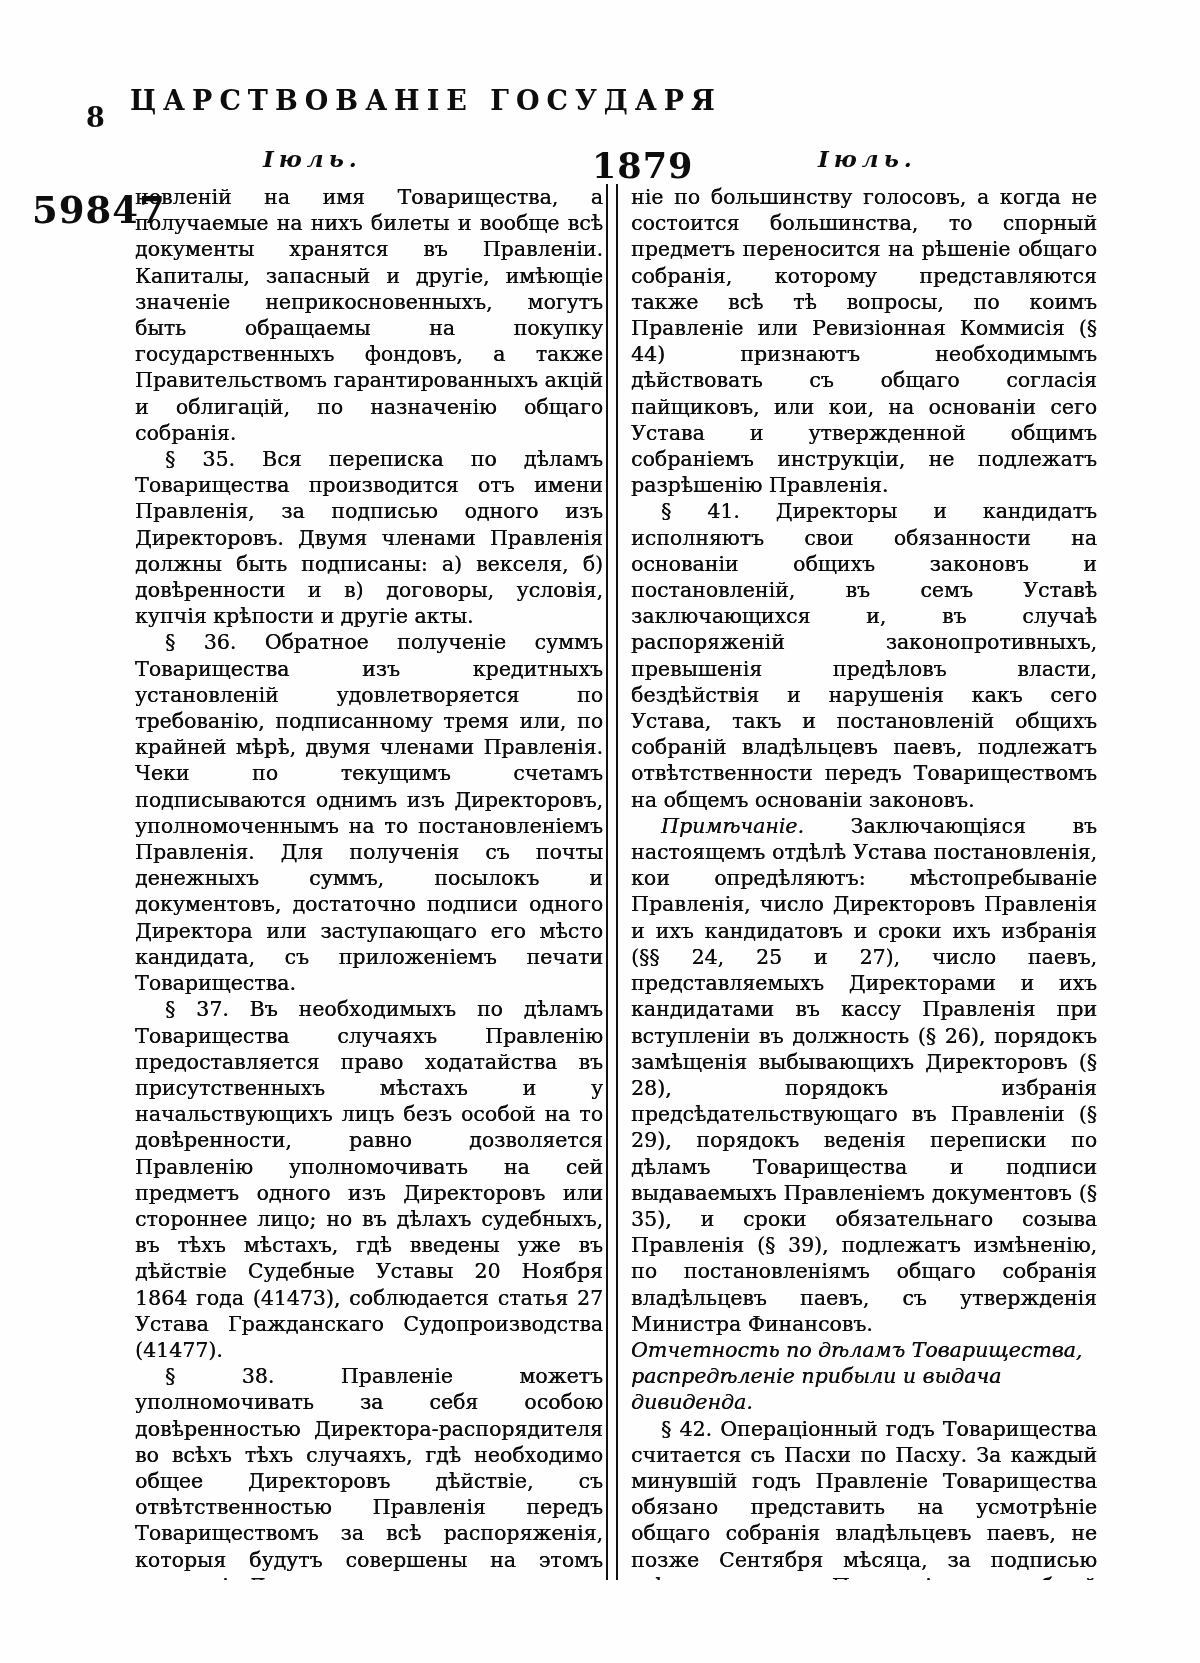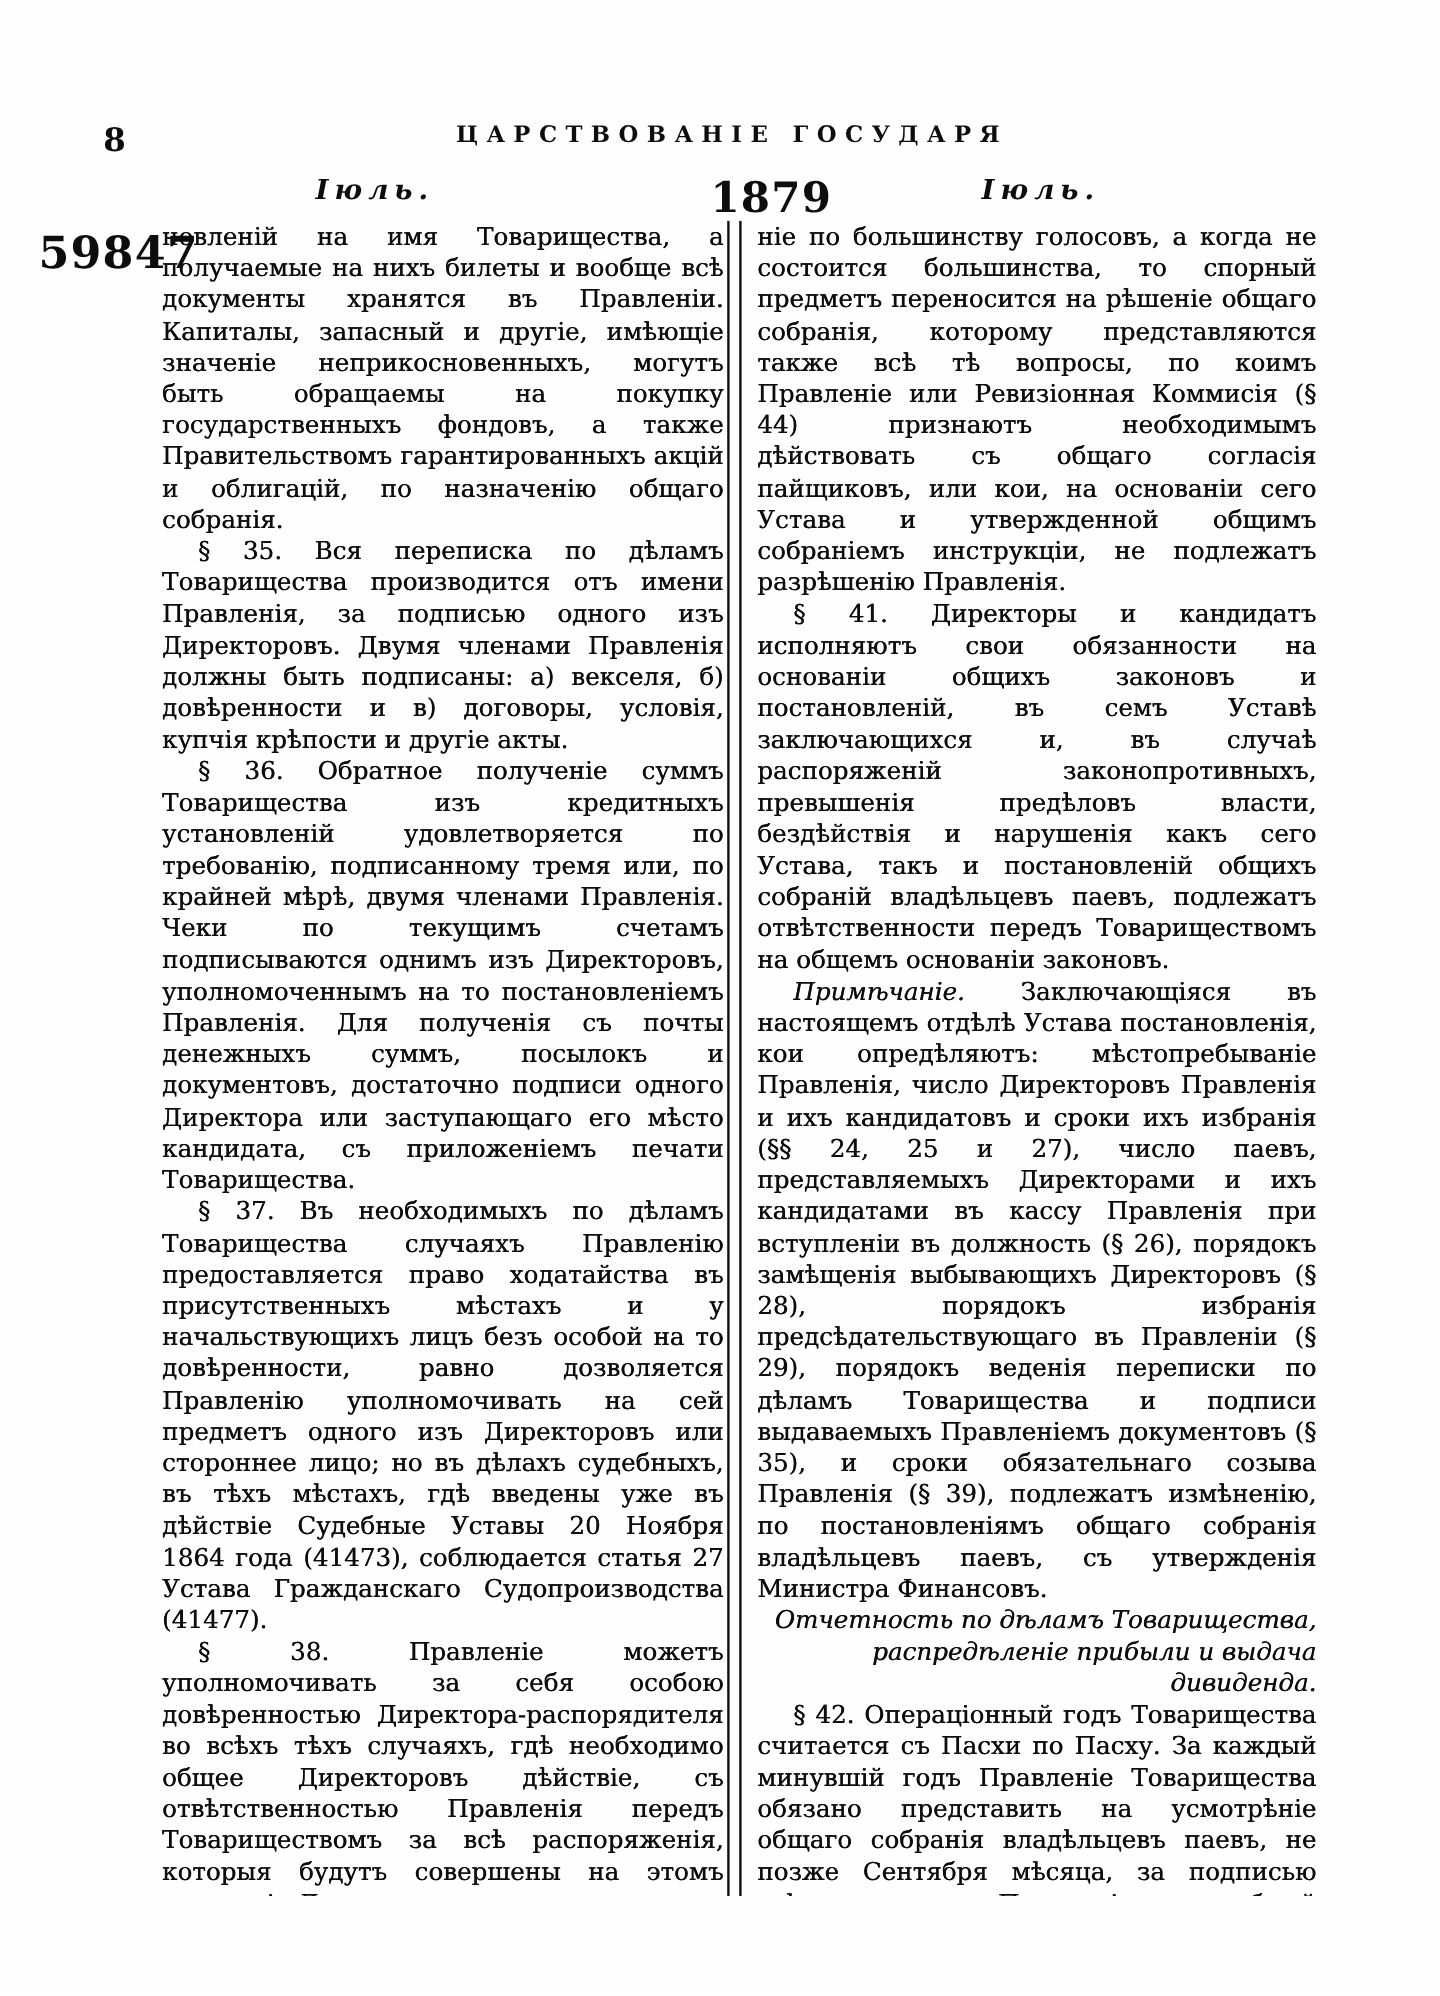--- a/index.html
+++ b/index.html
@@ -19,25 +19,24 @@
   .page-number {
     position: absolute;
     left: 86px;
     top: 102px;
     font-size: 27px;
     font-weight: bold;
   }
   .running-title {
     position: absolute;
     left: 130px;
-    top: 101px;
+    top: 85px;
     width: 960px;
     margin: 0;
-    text-align: center;
-    font-size: 19px;
+    font-size: 27px;
     font-weight: bold;
     letter-spacing: 7px;
     white-space: nowrap;
   }
   .subheader {
     position: absolute;
     left: 0;
     top: 145px;
     width: 1064px;
     height: 36px;
@@ -88,21 +87,21 @@
     width: 8px;
     margin-left: 3px;
     margin-right: 13px;
     border-left: 2px solid #111;
     border-right: 2px solid #111;
   }
   .col p { margin: 0; }
   .indent { text-indent: 30px; }
   .italic { font-style: italic; margin-top: 40px; }
   .section-heading {
-    text-align: right;
+    text-align: left;
     font-style: italic;
     text-indent: 0;
   }
 </style>
 </head>
 <body>
 
 <div class="page">
 
   <span class="page-number">8</span>

